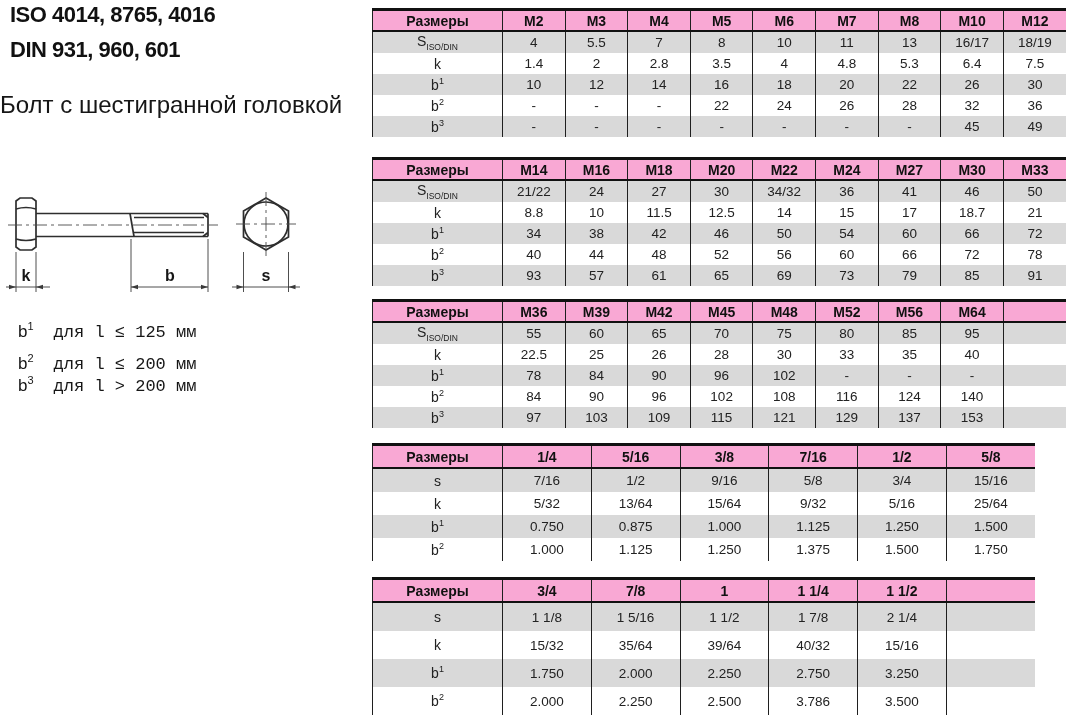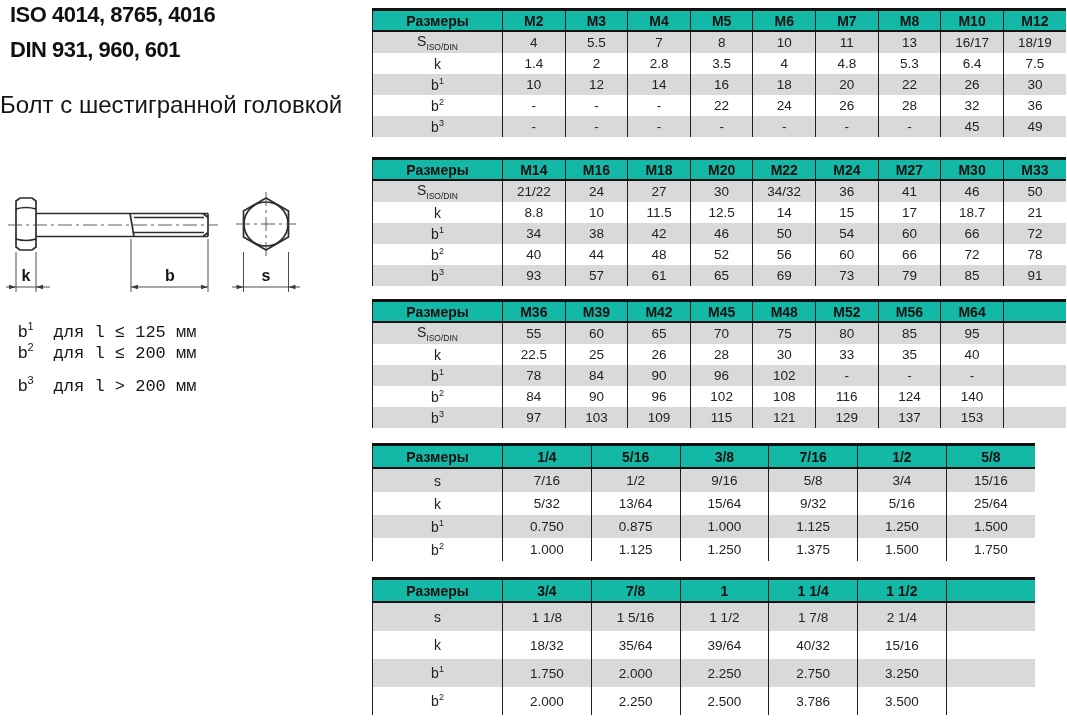--- a/index.html
+++ b/index.html
@@ -13,31 +13,31 @@
   #title1 { top:2px; }
   #title2 { top:37px; }
   .doc-subtitle { position:absolute; left:0; font-size:24px; color:#161616;
                   line-height:30px; white-space:nowrap; }
   #subtitle1 { top:90px; }
   #subtitle2 { top:120px; }
   #drawing { position:absolute; left:6px; top:186px; }
   .fn { position:absolute; left:18px; font-size:17px; color:#161616; white-space:nowrap; }
   .fn sup { font-size:11px; }
   .fn .fn-rest { margin-left:20px;font-family:Liberation Mono, monospace; }
-  #fn1 { top:320px; } #fn2 { top:341px; } #fn3 { top:374px; }
+  #fn1 { top:320px; } #fn2 { top:352px; } #fn3 { top:374px; }
 
   
   .tbl-host { position:absolute; left:372px; }
   table.dim-table { border-collapse:collapse; table-layout:fixed; width:100%; }
   .dim-table th, .dim-table td {
     border-left:1.5px solid #1f1f1f; text-align:center; vertical-align:middle;
     padding:0 2px; overflow:hidden; white-space:nowrap;
   }
   .dim-table thead th {
-    background:#14b8a6; font-weight:bold; font-size:14px; color:#111;
+    background:#f9a8d4; font-weight:bold; font-size:14px; color:#111;
     border-top:3px solid #111; border-bottom:2px solid #111;
   }
   .dim-table tbody td { font-size:13.5px; color:#222; background:#ffffff; }
   .dim-table tbody tr.band td { background:#d9d9d9; }
   .dim-table td.rowlbl, .dim-table th.cornlbl { font-size:14px; }
   .dim-table td.rowlbl sup { font-size:9px; }
   .dim-table td.rowlbl sub { font-size:8.5px;margin-top:24px; }
   
   #t1 thead th, #t2 thead th, #t3 thead th { height:19px; }
   #t1 tbody td, #t2 tbody td, #t3 tbody td { height:21px; }
@@ -484,21 +484,21 @@
             <td class="rowlbl"><span>s</span></td>
             <td>1 1/8</td>
             <td>1 5/16</td>
             <td>1 1/2</td>
             <td>1 7/8</td>
             <td>2 1/4</td>
             <td></td>
           </tr>
           <tr>
             <td class="rowlbl"><span>k</span></td>
-            <td>18/32</td>
+            <td>15/32</td>
             <td>35/64</td>
             <td>39/64</td>
             <td>40/32</td>
             <td>15/16</td>
             <td></td>
           </tr>
           <tr class="band">
             <td class="rowlbl"><span>b<sup>1</sup></span></td>
             <td>1.750</td>
             <td>2.000</td>

